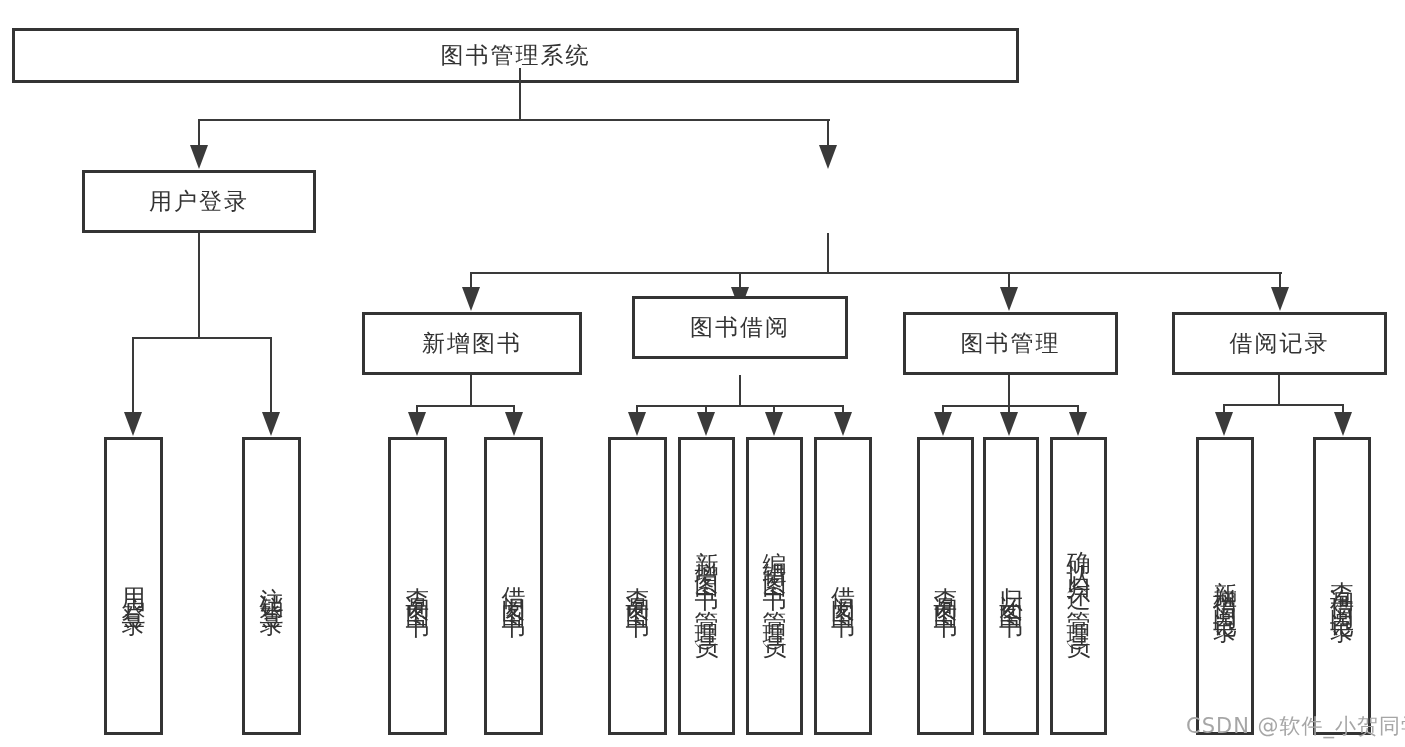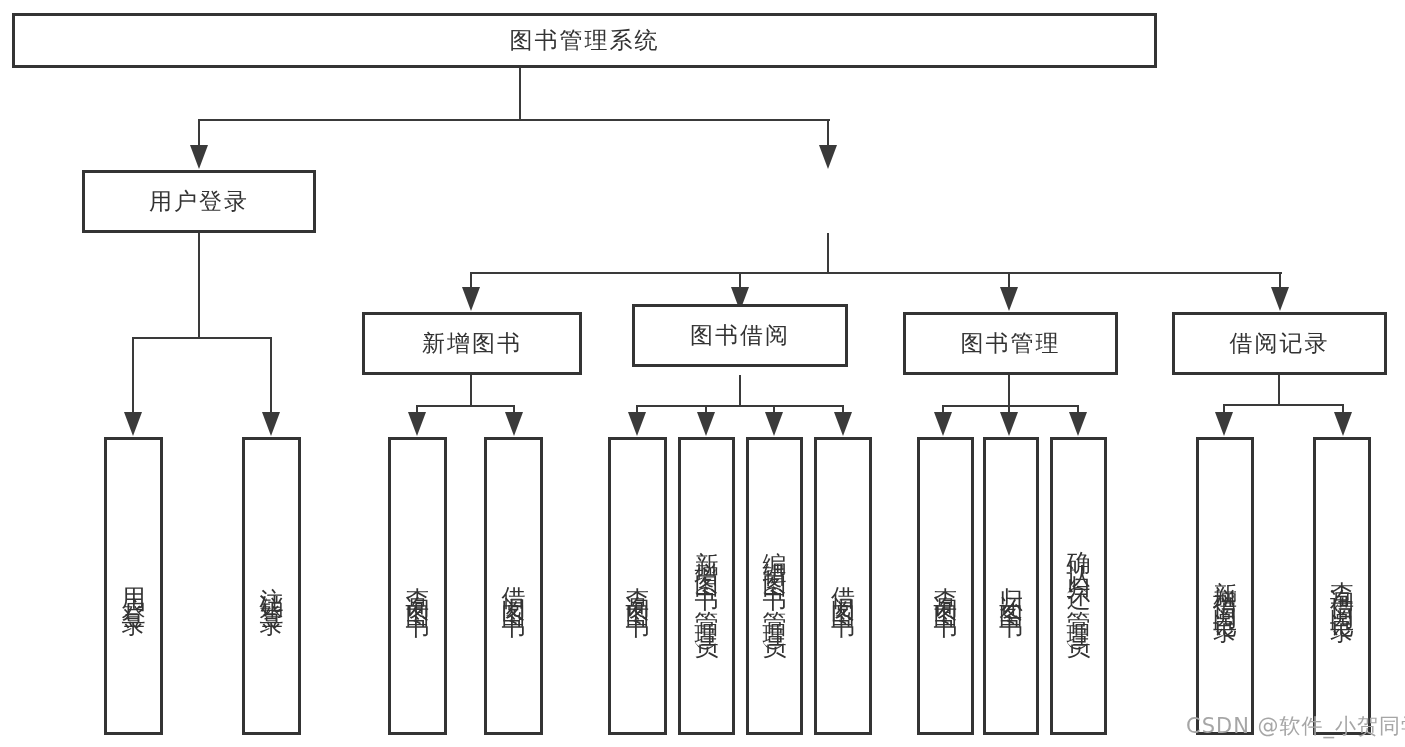--- a/index.html
+++ b/index.html
@@ -63,21 +63,21 @@
     font-size: 21px;
     letter-spacing: 1px;
     white-space: nowrap;
   }
 </style>
 </head>
 <body>
 
 <div class="stage">
 
-  <div class="hbox" style="left:12px; top:13px; width:1145px; height:55px;">
+  <div class="hbox" style="left:12px; top:28px; width:1007px; height:55px;">
     <span>图书管理系统</span>
   </div>
 
   <div class="line" style="left:519px; top:68px; width:2px; height:52px;"></div>
   <div class="line" style="left:198px; top:119px; width:632px; height:2px;"></div>
   <div class="line" style="left:198px; top:119px; width:2px; height:27px;"></div>
   <div class="arrow" style="left:190px; top:145px;"></div>
   <div class="line" style="left:827px; top:119px; width:2px; height:27px;"></div>
   <div class="arrow" style="left:819px; top:145px;"></div>
 
@@ -99,21 +99,21 @@
   <div class="line" style="left:739px; top:272px; width:2px; height:16px;"></div>
   <div class="arrow" style="left:731px; top:287px;"></div>
   <div class="line" style="left:1008px; top:272px; width:2px; height:16px;"></div>
   <div class="arrow" style="left:1000px; top:287px;"></div>
   <div class="line" style="left:1279px; top:272px; width:2px; height:16px;"></div>
   <div class="arrow" style="left:1271px; top:287px;"></div>
 
   <div class="hbox" style="left:362px; top:312px; width:220px; height:63px;">
     <span>新增图书</span>
   </div>
-  <div class="hbox" style="left:632px; top:304px; width:216px; height:63px;">
+  <div class="hbox" style="left:632px; top:296px; width:216px; height:63px;">
     <span>图书借阅</span>
   </div>
   <div class="hbox" style="left:903px; top:312px; width:215px; height:63px;">
     <span>图书管理</span>
   </div>
   <div class="hbox" style="left:1172px; top:312px; width:215px; height:63px;">
     <span>借阅记录</span>
   </div>
 
   <div class="line" style="left:470px; top:375px; width:2px; height:32px;"></div>

